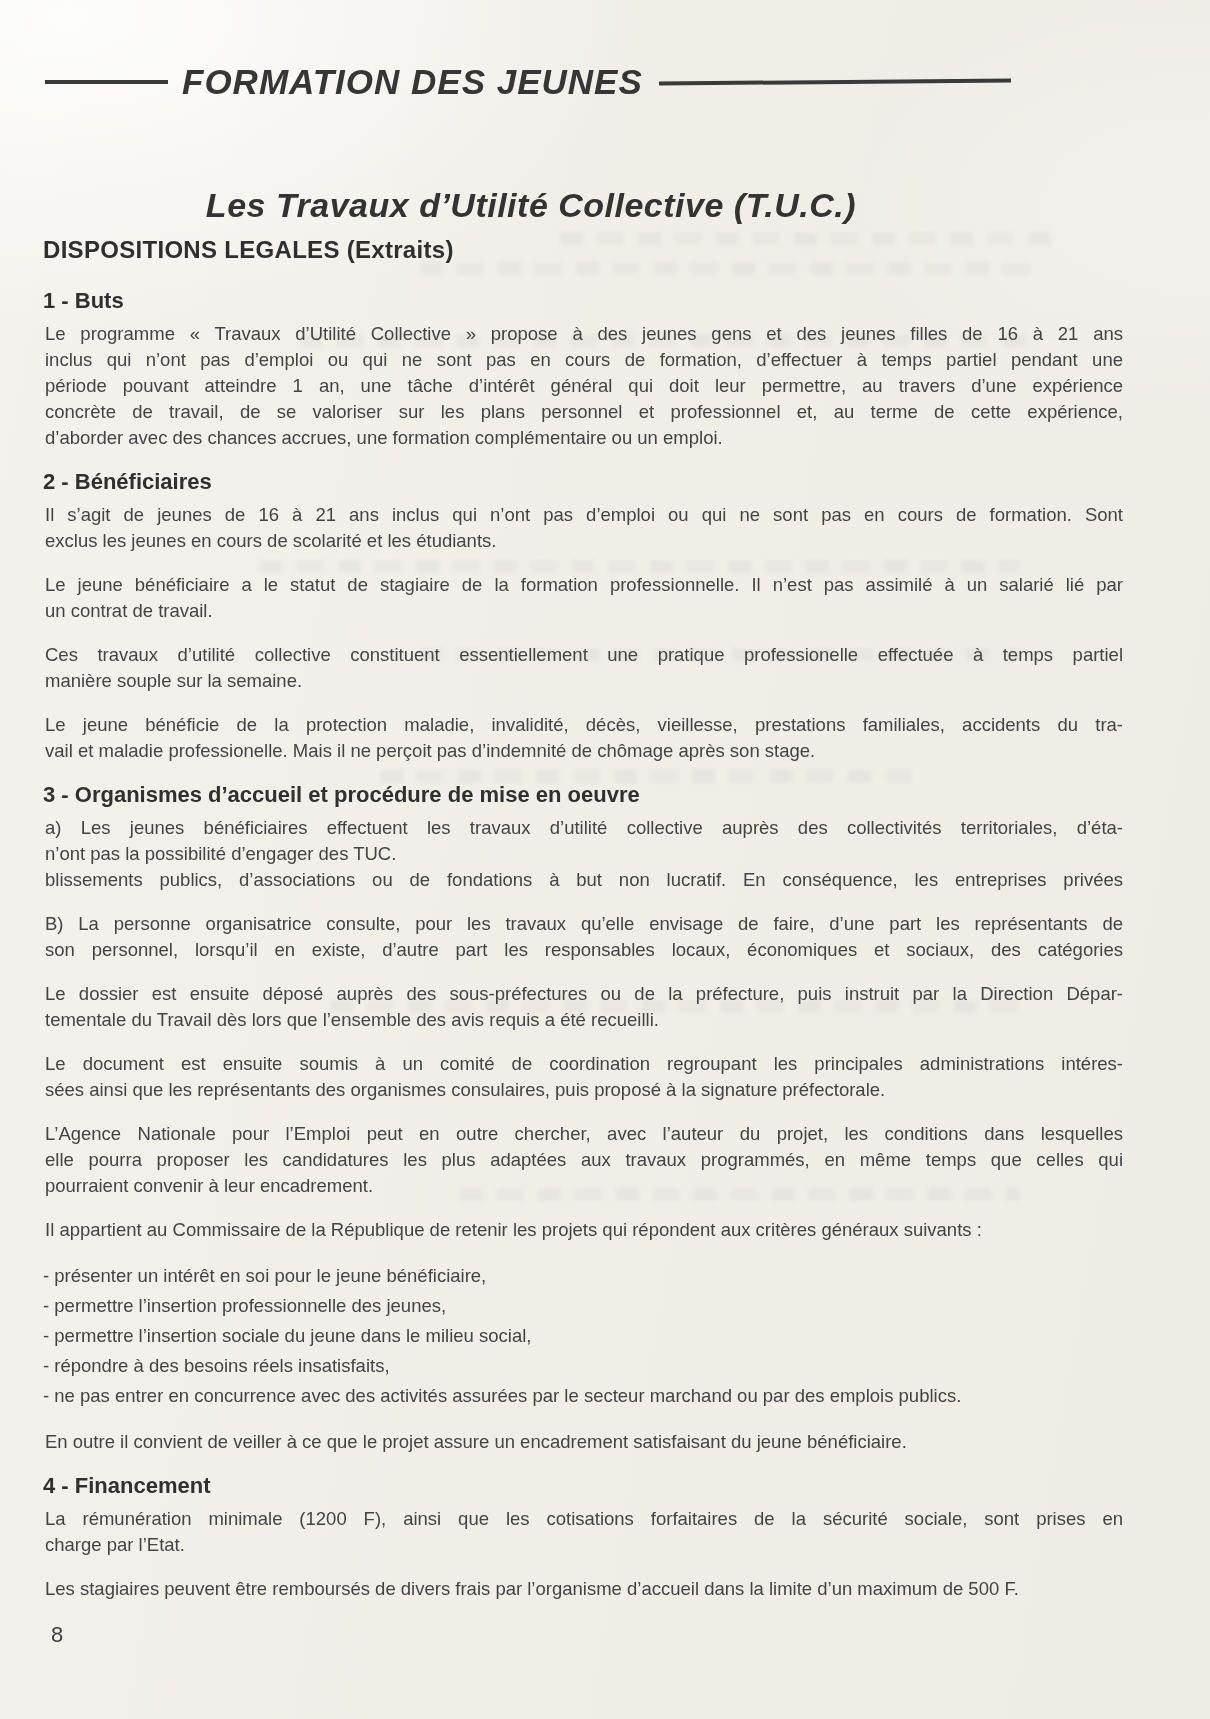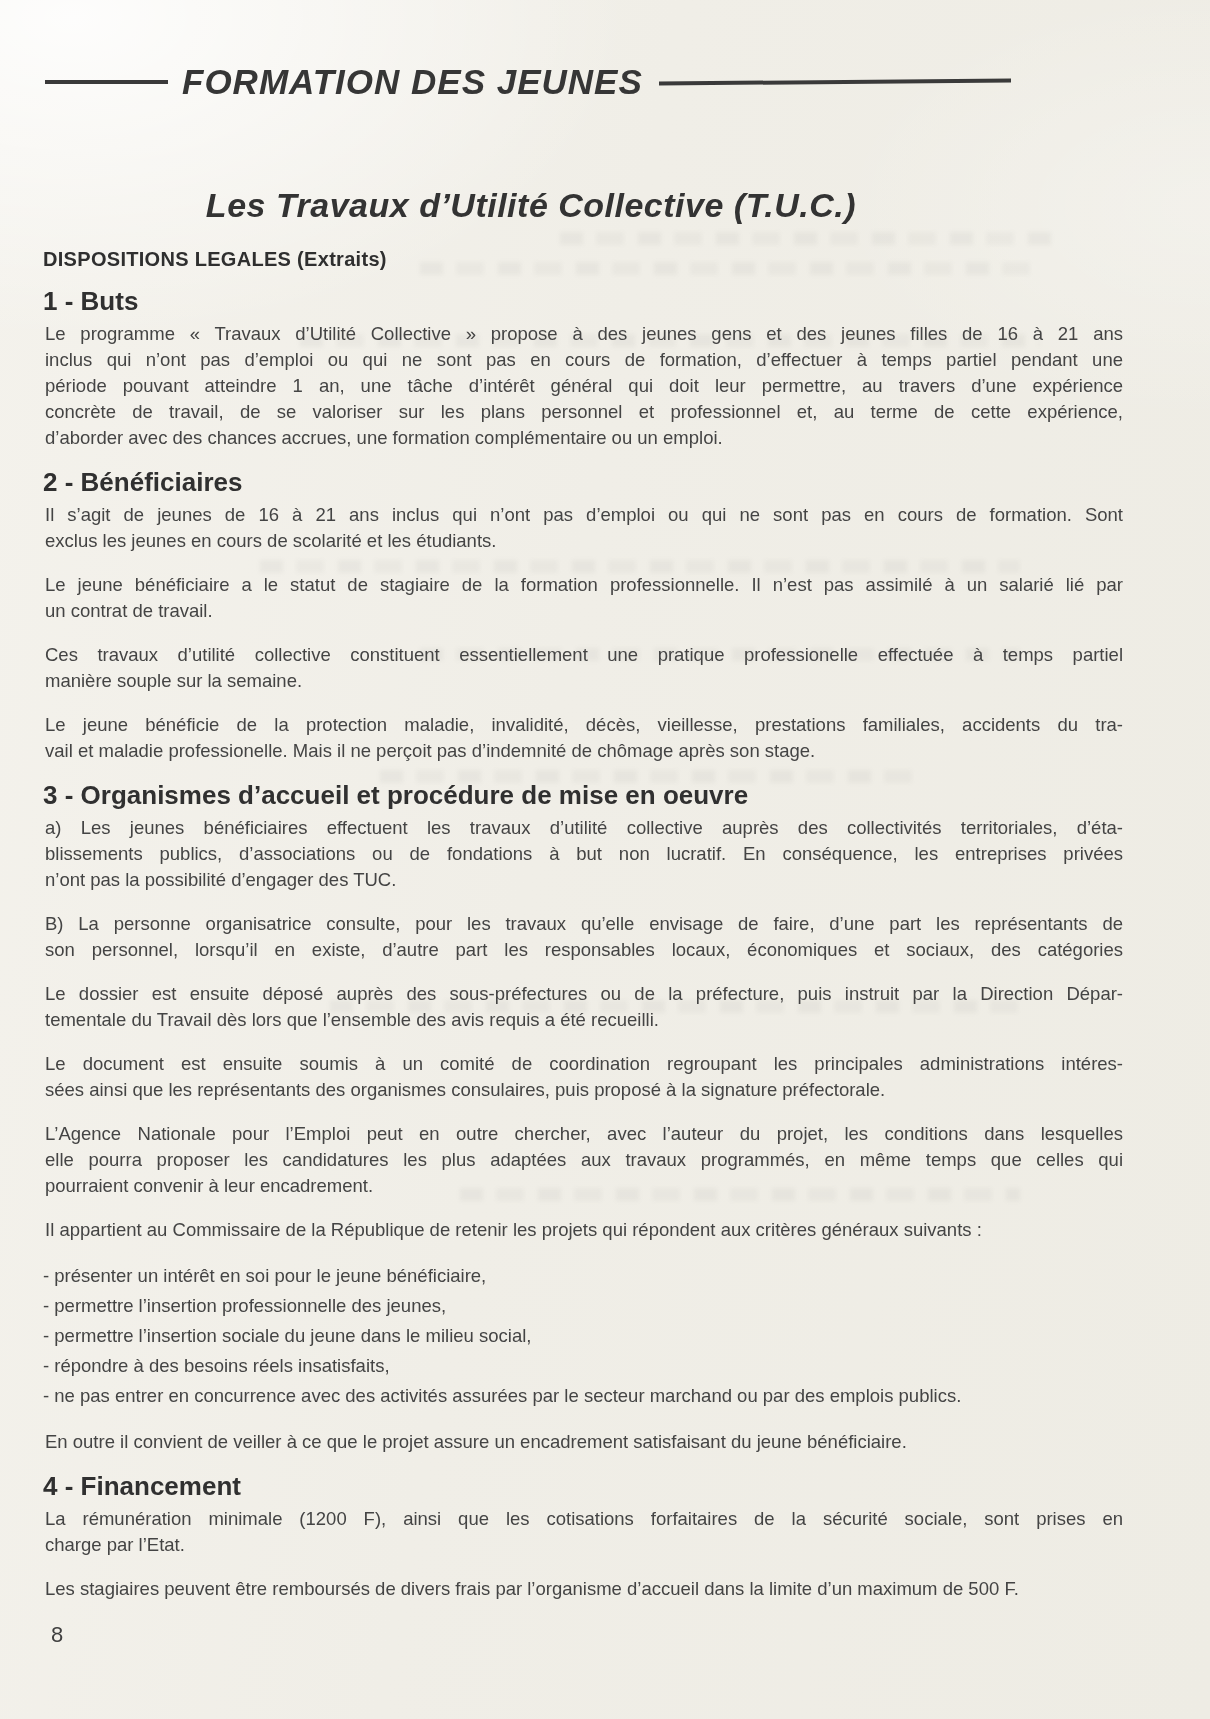--- a/index.html
+++ b/index.html
@@ -33,30 +33,30 @@
     letter-spacing: 1px; color: #363636; white-space: nowrap;
   }
   
   .doc-title {
     position: absolute; top: 186px; left: 43px; width: 1080px;
     text-align: center; transform: translateX(-52px);
     font-size: 34px; font-weight: bold; font-style: italic;
     letter-spacing: 0.5px; color: #333333; white-space: nowrap;
   }
   .doc-subtitle {
-    position: absolute; top: 248px; left: 43px;
-    font-size: 20px; font-weight: bold; color: #2f2f2f; letter-spacing: 0.3px;
+    position: absolute; top: 236px; left: 43px;
+    font-size: 24px; font-weight: bold; color: #2f2f2f; letter-spacing: 0.3px;
   }
   
   .content {
     position: absolute; top: 288px; left: 43px; width: 1080px;
     font-size: 18.5px; line-height: 26px; color: #444444;
   }
   .sec-h {
-    font-size: 26px; font-weight: bold; color: #303030;
+    font-size: 22px; font-weight: bold; color: #303030;
     margin: 18px 0 7px 0; line-height: 26px;
   }
   .sec-h:first-child { margin-top: 0; }
   .para { margin: 0 0 18px 2px; }
   .line { white-space: nowrap; overflow: hidden; }
   .jl { text-align: justify; text-align-last: justify; }
   .bullets { margin: 0 0 18px 0; }
   .b-line { line-height: 30px; white-space: nowrap; overflow: hidden; }
   
   .page-num {
@@ -118,22 +118,22 @@
         <div class="line jl">Ces travaux d’utilité collective constituent essentiellement une pratique professionelle effectuée à temps partiel</div>
         <div class="line">manière souple sur la semaine.</div>
       </div>
       <div class="para">
         <div class="line jl">Le jeune bénéficie de la protection maladie, invalidité, décès, vieillesse, prestations familiales, accidents du tra-</div>
         <div class="line">vail et maladie professionelle. Mais il ne perçoit pas d’indemnité de chômage après son stage.</div>
       </div>
       <div class="sec-h">3 - Organismes d’accueil et procédure de mise en oeuvre</div>
       <div class="para">
         <div class="line jl">a) Les jeunes bénéficiaires effectuent les travaux d’utilité collective auprès des collectivités territoriales, d’éta-</div>
+        <div class="line">n’ont pas la possibilité d’engager des TUC.</div>
         <div class="line jl">blissements publics, d’associations ou de fondations à but non lucratif. En conséquence, les entreprises privées</div>
-        <div class="line">n’ont pas la possibilité d’engager des TUC.</div>
       </div>
       <div class="para">
         <div class="line jl">B) La personne organisatrice consulte, pour les travaux qu’elle envisage de faire, d’une part les représentants de</div>
         <div class="line jl">son personnel, lorsqu’il en existe, d’autre part les responsables locaux, économiques et sociaux, des catégories</div>
       </div>
       <div class="para">
         <div class="line jl">Le dossier est ensuite déposé auprès des sous-préfectures ou de la préfecture, puis instruit par la Direction Dépar-</div>
         <div class="line">tementale du Travail dès lors que l’ensemble des avis requis a été recueilli.</div>
       </div>
       <div class="para">

